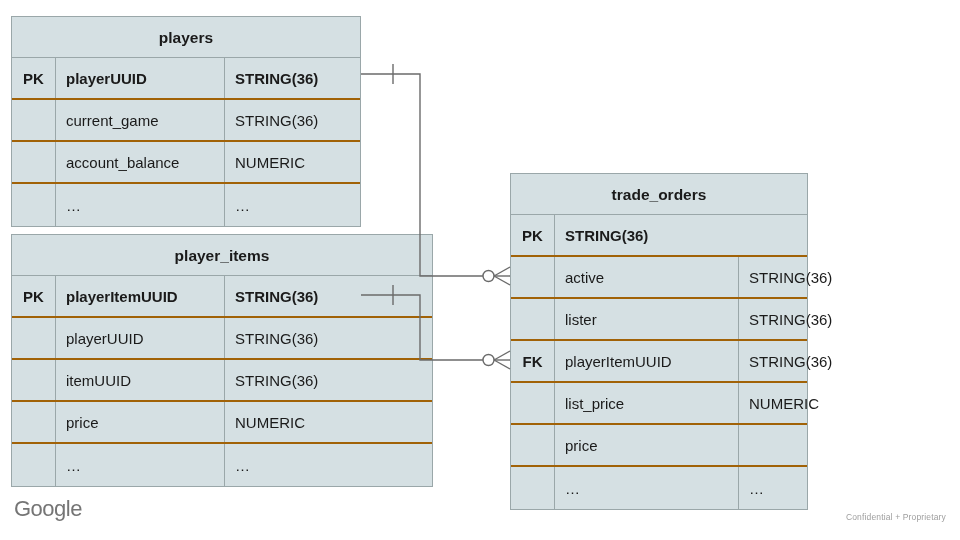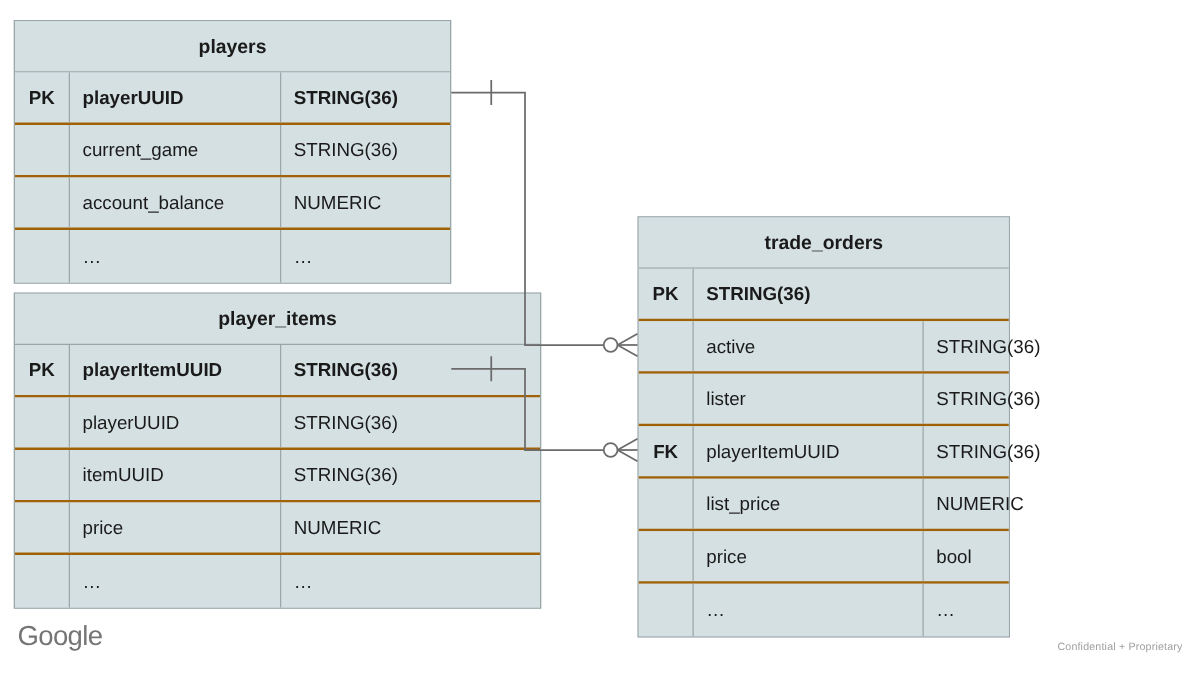--- a/index.html
+++ b/index.html
@@ -196,21 +196,20 @@
       <div class="cell c-type">STRING(36)</div>
     </div>
     <div class="erow">
       <div class="cell c-key"></div>
       <div class="cell c-name">list_price</div>
       <div class="cell c-type">NUMERIC</div>
     </div>
     <div class="erow">
       <div class="cell c-key"></div>
       <div class="cell c-name">price</div>
-      <div class="cell c-type">bool</div>
     </div>
     <div class="erow">
       <div class="cell c-key"></div>
       <div class="cell c-name">…</div>
       <div class="cell c-type">…</div>
     </div>
   </div>
 
   <svg id="connectors" viewBox="0 0 960 540">
 

